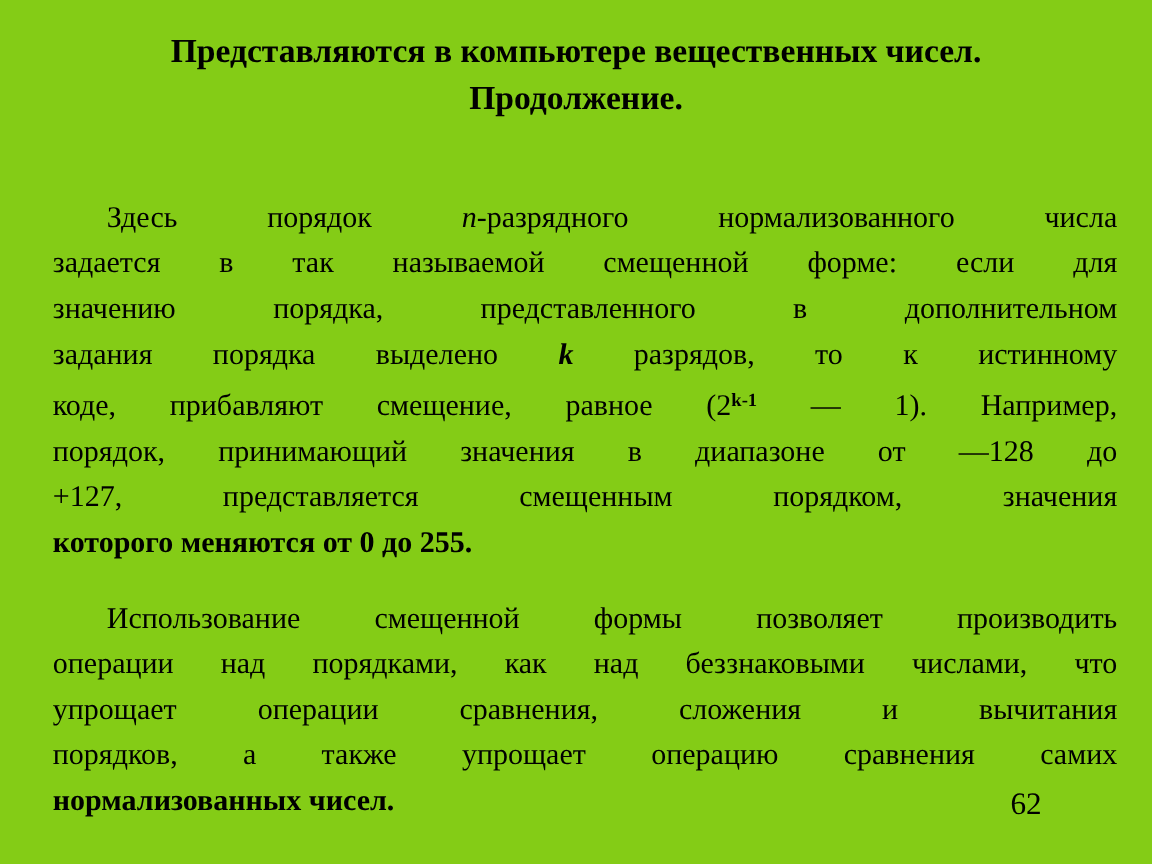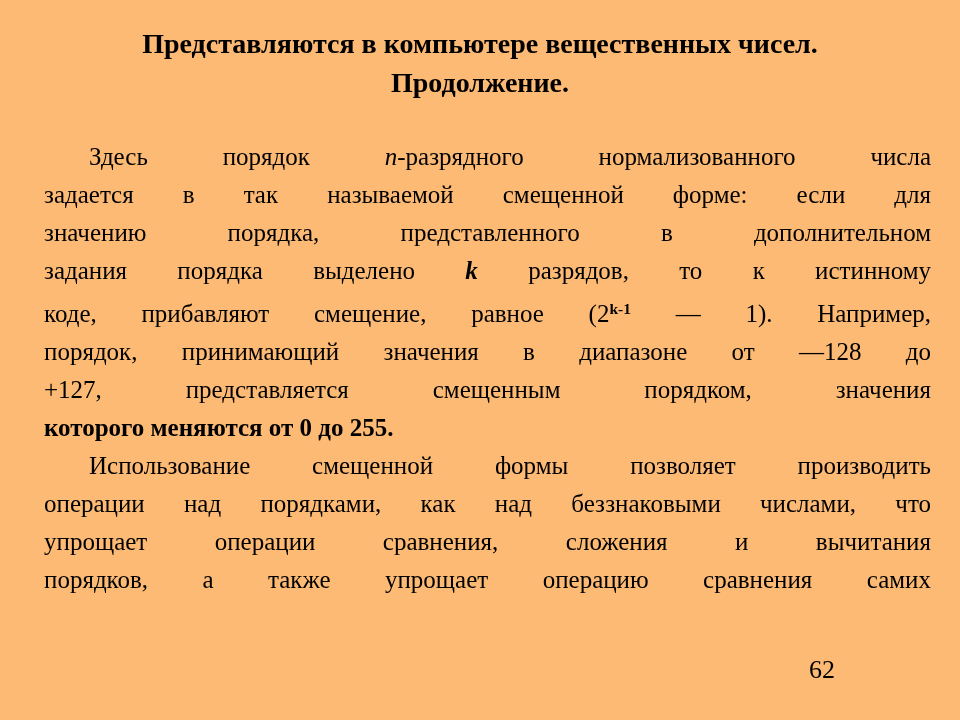--- a/index.html
+++ b/index.html
@@ -7,21 +7,21 @@
   body {
     background: #ffffff;
     color: #000000;
     font-family: "Liberation Serif", "DejaVu Serif", serif;
     overflow: hidden;
   }
   .slide {
     position: relative;
     width: 960px;
     height: 720px;
-    background: #fdba74;
+    background: #84cc16;
     overflow: hidden;
   }
   .title {
     position: absolute;
     top: 24px;
     left: 40px;
     width: 880px;
     text-align: center;
     font-weight: bold;
     font-size: 28px;
@@ -39,34 +39,35 @@
     text-align: justify;
     text-align-last: justify;
     text-justify: inter-word;
   }
   .para .line.last {
     text-align-last: left;
     font-weight: bold;
   }
   .para .line.first {
     text-indent: 45px;
+    margin-top: 25px;
   }
   .b  { font-weight: normal; }
   .i  { font-style: italic; }
   .bi { font-weight: bold; font-style: italic; }
   .bsup {
     font-weight: bold;
     font-size: 0.62em;
     vertical-align: 0.5em;
     font-family: Liberation Serif, serif;
   }
   .page-number {
     position: absolute;
     top: 655px;
-    left: 777px;
+    left: 810px;
     width: 58px;
     text-align: right;
     font-size: 26px;
     line-height: 30px;
   }
 </style>
 </head>
 <body>
 
 <div class="slide">
@@ -85,18 +86,19 @@
         <div class="line"><span class="b">коде</span><span>, прибавляют смещение, равное </span><span class="b">(2</span><span class="bsup">k-1</span><span class="b"> — 1).</span><span> Например,</span></div>
         <div class="line"><span>порядок, принимающий значения в диапазоне от </span><span class="b">—128</span><span> до</span></div>
         <div class="line"><span class="b">+127</span><span>, представляется смещенным порядком, значения</span></div>
         <div class="line last"><span>которого меняются от 0 до 255.</span></div>
       </div>
       <div class="para">
         <div class="line first"><span>Использование смещенной формы позволяет производить</span></div>
         <div class="line"><span>операции над порядками, как над беззнаковыми числами, что</span></div>
         <div class="line"><span>упрощает операции сравнения, сложения и вычитания</span></div>
         <div class="line"><span>порядков, а также упрощает операцию сравнения самих</span></div>
+        <div class="line last"><span>нормализованных чисел.</span></div>
       </div>
     </div>
 
   <div class="page-number">62</div>
 
 </div>
 
 </body></html>

